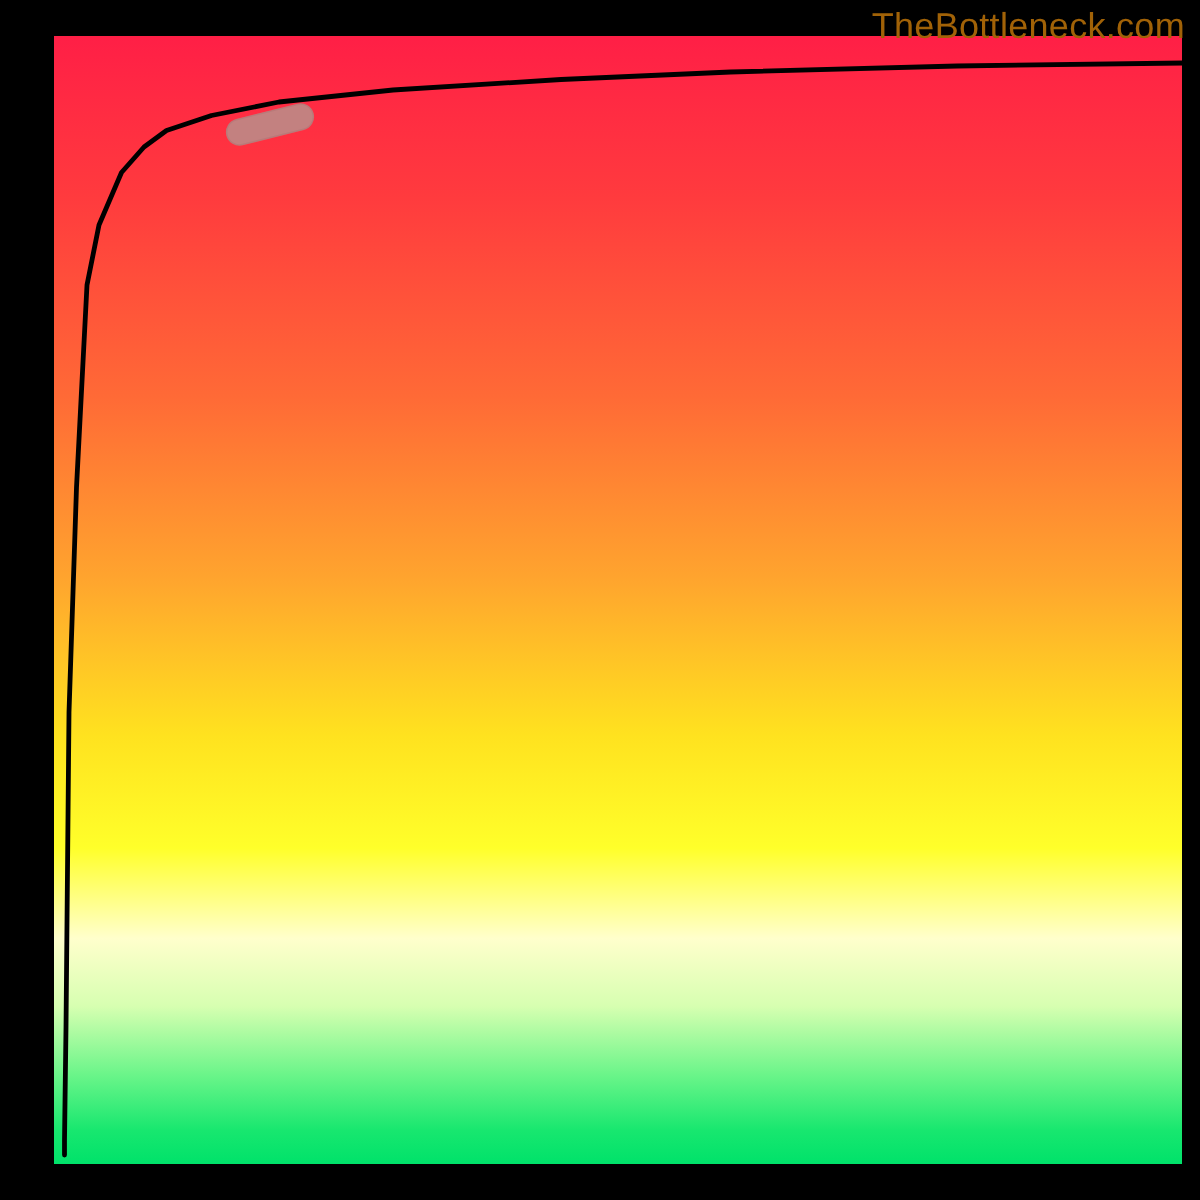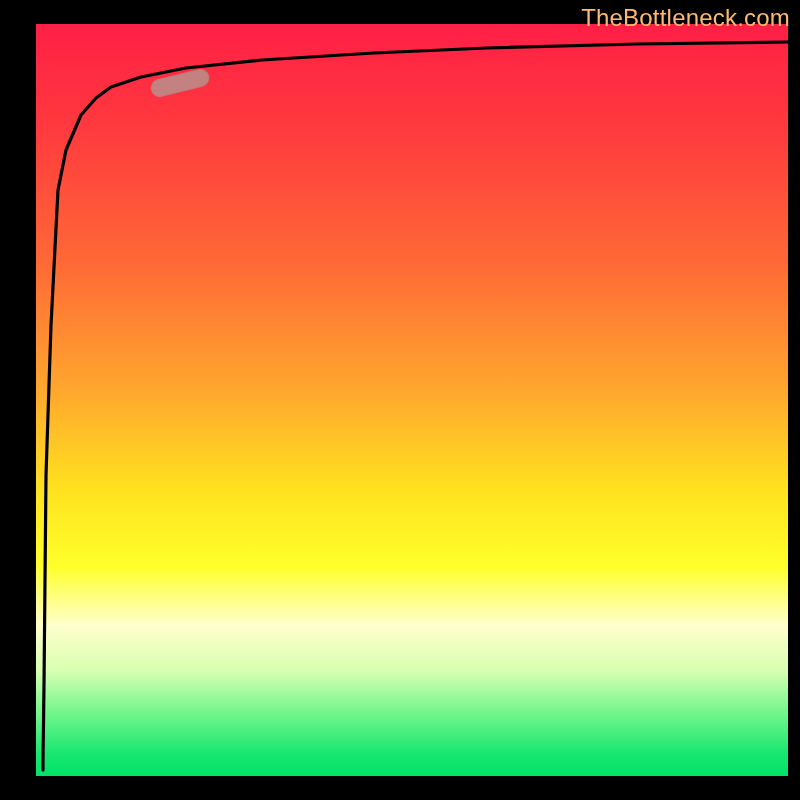--- a/index.html
+++ b/index.html
@@ -36,21 +36,21 @@
       #d7ffb1 86%,
       #6cf58a 92%,
       #18e76f 97%,
       #00e26a 100%
     );
   }
   .watermark {
     position: absolute;
     top: 4px;
     right: 10px;
-    color: #fdba74;
+    color: #a16207;
     font-size: 24px;
     font-weight: 500;
     letter-spacing: 0.2px;
     user-select: none;
   }
   .curve-svg {
     position: absolute;
     left: 0;
     top: 0;
     width: 800px;

